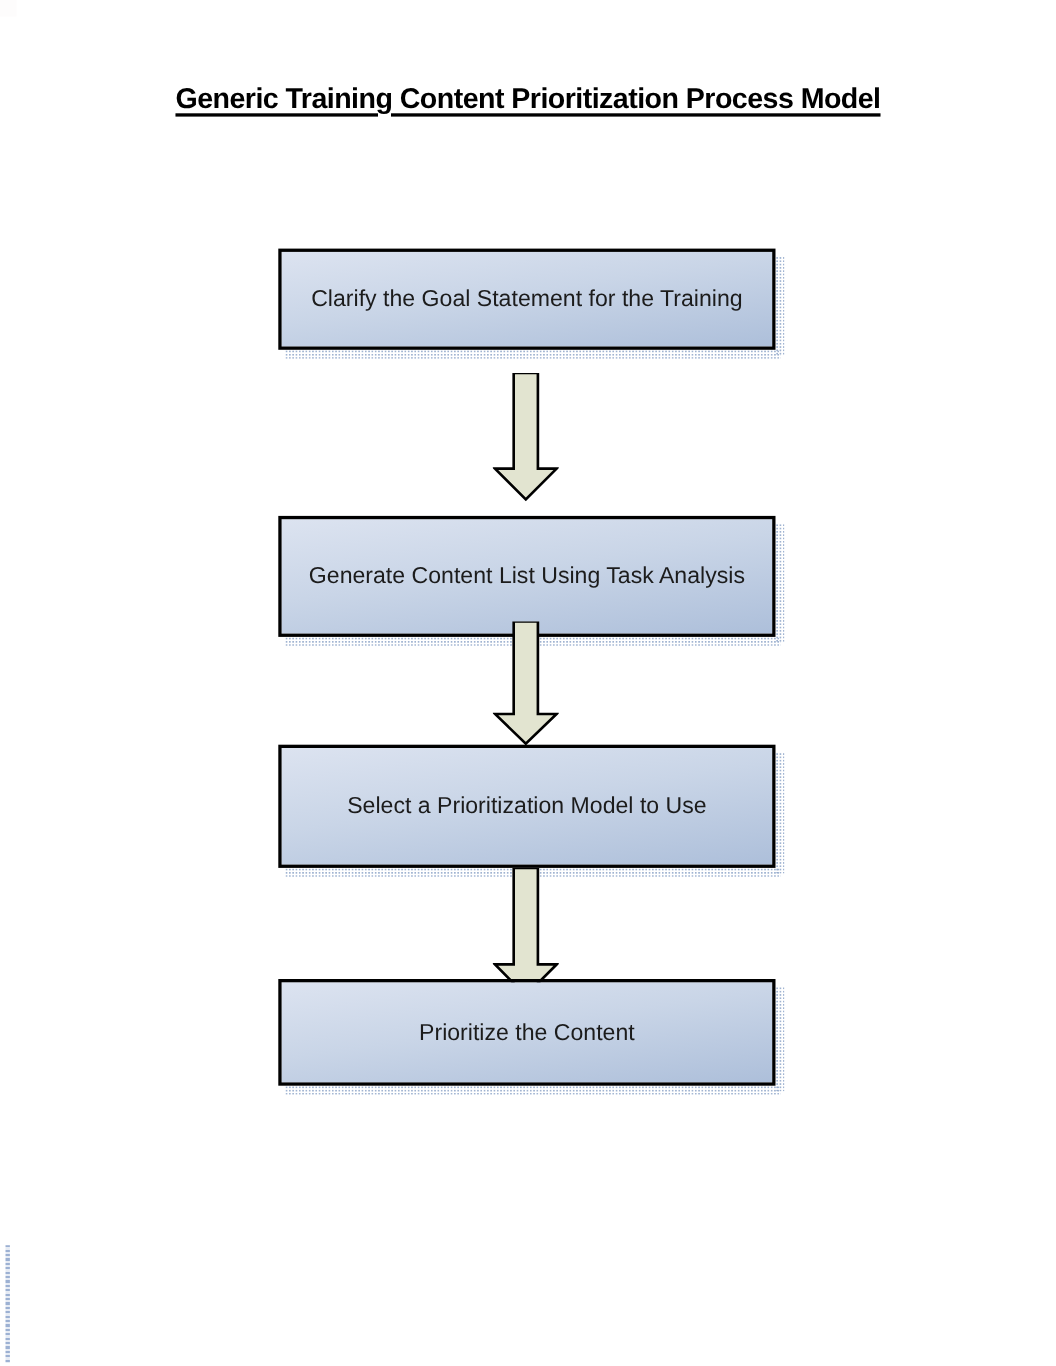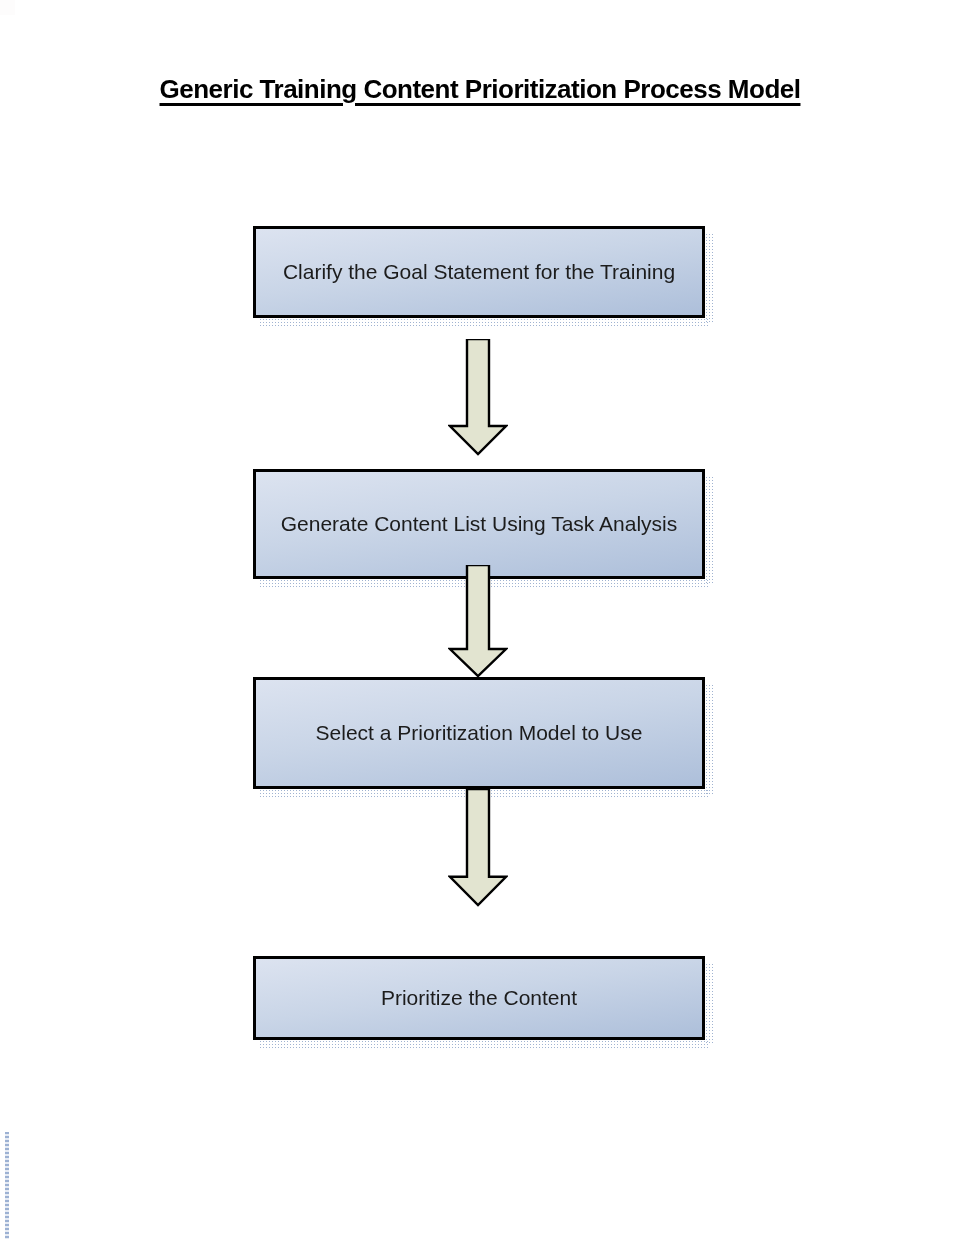--- a/index.html
+++ b/index.html
@@ -77,21 +77,21 @@
     bottom: -11px;
     width: calc(100% + 5px);
     height: 8px;
     background-image: radial-gradient(var(--box-shadow-dot) 35%, transparent 40%);
     background-size: 3px 3px;
     opacity: 0.85;
   }
   .box1 { top: 226px; height: 92px; }
   .box2 { top: 455px; height: 110px; margin-top: 14px; }
   .box3 { top: 677px; height: 112px; }
-  .box4 { top: 956px; height: 84px; }
+  .box4 { top: 890px; height: 97px; }
   .arrow {
     position: absolute;
     left: 448px;
     width: 60px;
     display: block;
   }
   .arrow polygon {
     stroke: var(--arrow-outline);
     stroke-width: 2.4;
     stroke-linejoin: miter;

